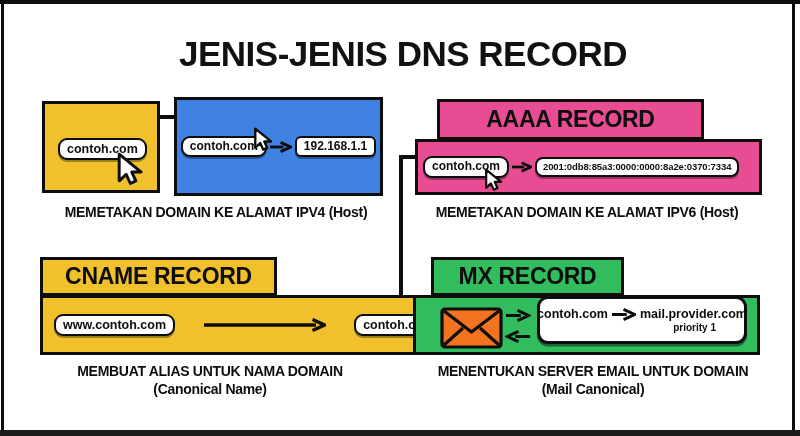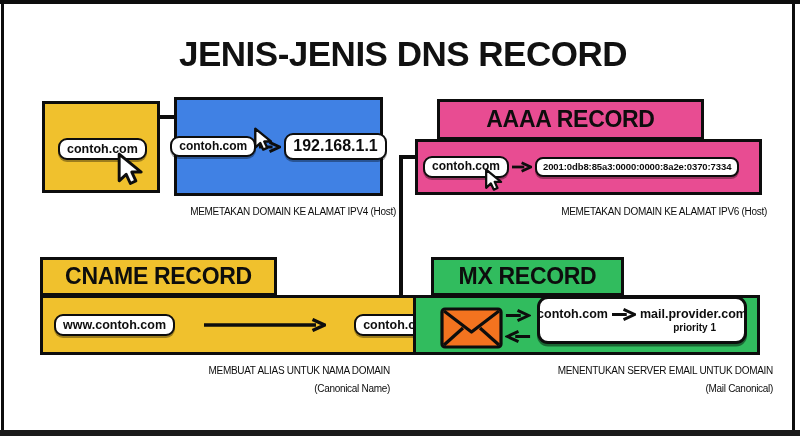--- a/index.html
+++ b/index.html
@@ -29,21 +29,21 @@
   
   .pill{
     display:inline-block;background:#fff;border:2px solid var(--c-ink,#0d0d0d);
     border-radius:9px;padding:2px 7px;font-size:12.5px;font-weight:700;white-space:nowrap;
     box-shadow:0 2px 0 rgba(0,0,0,.35);line-height:1.15;
   }
   .pill-small{font-size:9.5px;padding:3px 6px;border-radius:8px;letter-spacing:-0.1px;}
   
   .conn{position:absolute;background:var(--c-ink,#0d0d0d);}
   
-  .caption{position:absolute;width:360px;text-align:right;font-size:10px;font-weight:400;letter-spacing:-0.3px;white-space:nowrap;line-height:18px;}
+  .caption{position:absolute;width:360px;text-align:center;font-size:14px;font-weight:700;letter-spacing:-0.3px;white-space:nowrap;line-height:18px;}
   
   .domain-box{left:42px;top:101px;width:118px;height:92px;}
   .domain-box .pill{position:absolute;left:13px;top:34px;}
   .cursor{position:absolute;}
   .a-box{left:174px;top:97px;width:209px;height:99px;display:flex;flex-direction:column;}
   .a-box .hdr{height:37px;border-bottom:3px solid var(--c-ink,#0d0d0d);}
   .record-row{position:relative;flex:1;display:flex;align-items:center;justify-content:center;gap:3px;}
   
   .aaaa-hdr{left:415px;top:99px;width:267px;height:41px;margin-left:22px;}
   .aaaa-content{left:415px;top:139px;width:347px;height:56px;display:flex;align-items:center;gap:3px;padding-left:5px;}
@@ -87,21 +87,21 @@
     </svg>
   </div>
 
   <div class="box bg-blue a-box">
     <div class="record-row">
       <span class="pill" style="font-size:12px;">contoh.com</span>
       <svg class="arrow-svg" width="22" height="14" viewBox="0 0 26 14">
         <path d="M0 7 H16" fill="none" style="stroke:var(--c-ink,#0d0d0d)" stroke-width="3.4"></path>
         <path d="M12.5 1.5 L24.5 7 L12.5 12.5" fill="none" style="stroke:var(--c-ink,#0d0d0d)" stroke-width="3.4"></path>
       </svg>
-      <span class="pill" style="font-size:16px;">192.168.1.1</span>
+      <span class="pill" style="font-size:12px;border-radius:6px;">192.168.1.1</span>
       <svg class="cursor" style="left:76px;top:27px;" width="20" height="26" viewBox="0 0 22 28">
         <path d="M2.5 1.5 V22.5 L8 17.4 L11.3 24.6 L15.6 22.6 L12.4 15.6 L19.8 15.6 Z" fill="#fff" style="stroke:var(--c-ink,#0d0d0d)" stroke-width="2.6" stroke-linejoin="round"></path>
       </svg>
     </div>
   </div>
   <div class="caption" style="left:36px;top:203px;">MEMETAKAN DOMAIN KE ALAMAT IPV4 (Host)</div>
 
   <div class="box bg-pink hdr aaaa-hdr">AAAA RECORD</div>
   <div class="box bg-pink aaaa-content" style="position:absolute;">
     <span class="pill" style="font-size:12px;">contoh.com</span>

